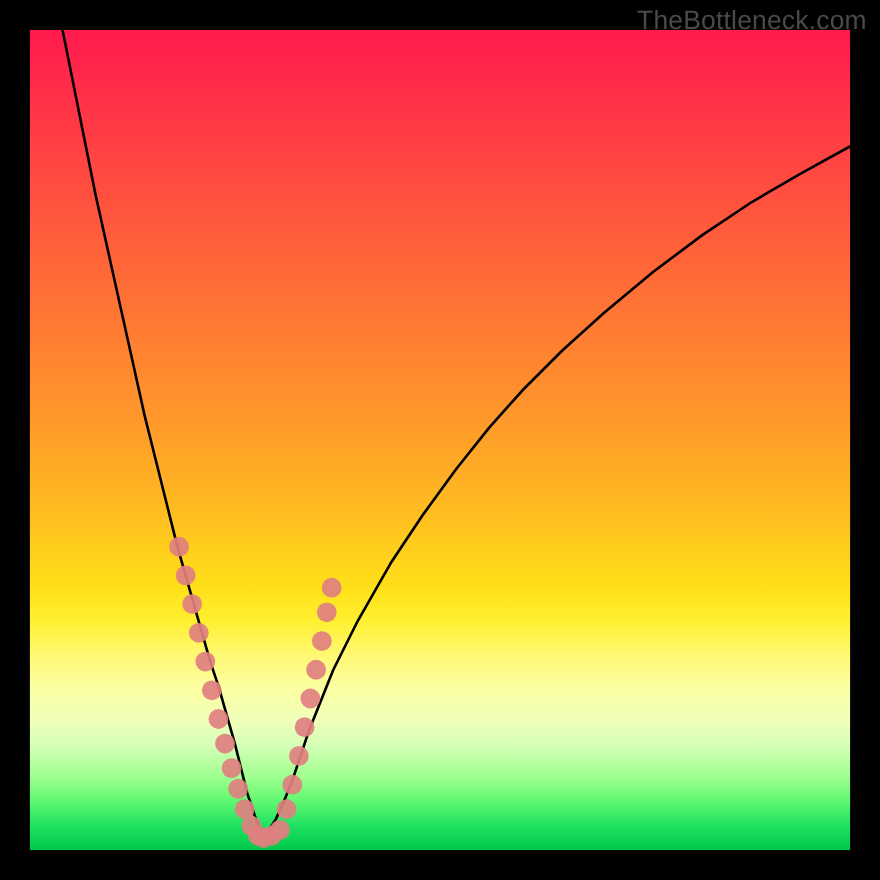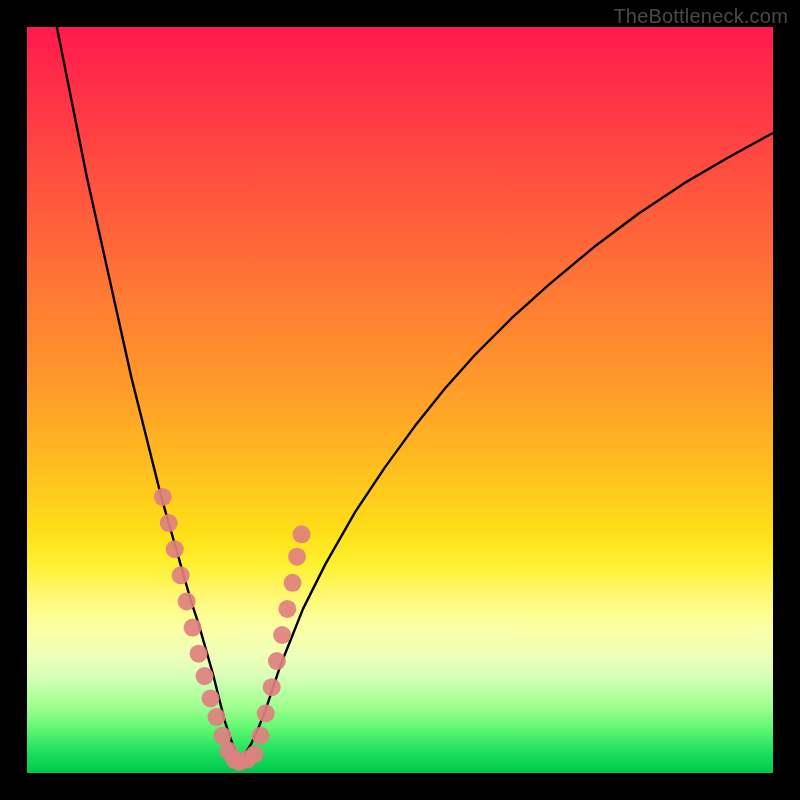--- a/index.html
+++ b/index.html
@@ -46,21 +46,21 @@
     position: absolute;
     inset: 0;
     width: 746px;
     height: 746px;
   }
   .watermark {
     position: absolute;
     top: 5px;
     right: 12px;
     color: #4a4a4a;
-    font-size: 20px;
+    font-size: 24px;
     font-weight: 500;
     letter-spacing: 0.2px;
   }
 </style>
 </head>
 <body>
 
 <div class="watermark">TheBottleneck.com</div>
 
 <div class="frame">

